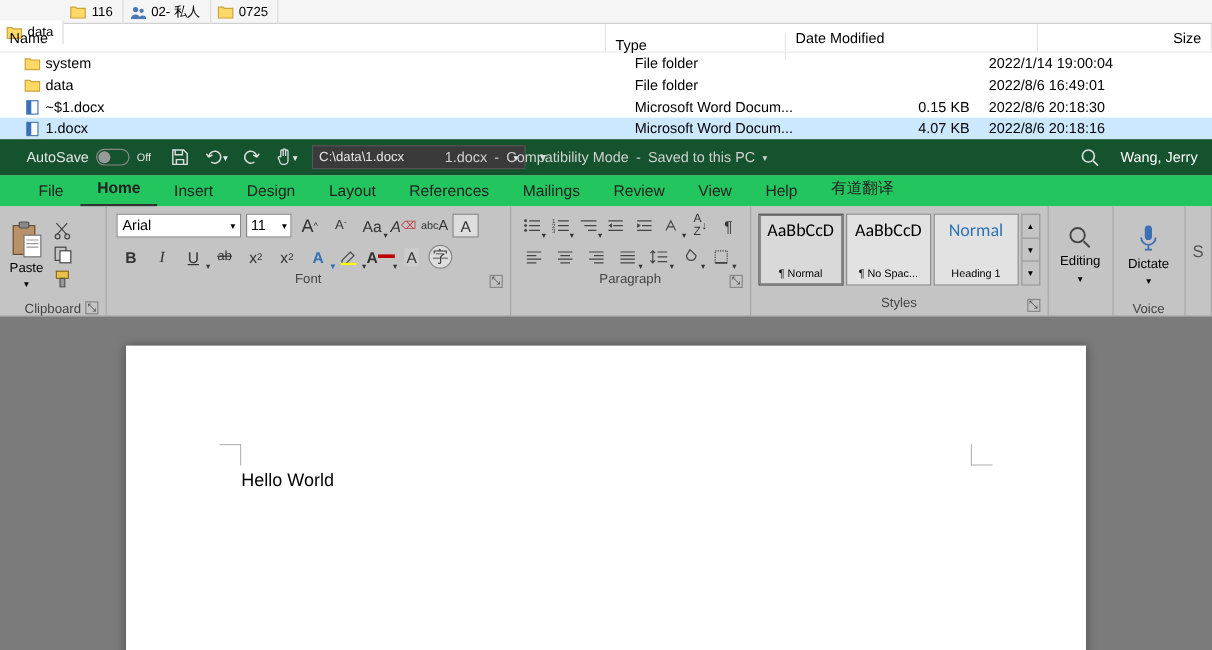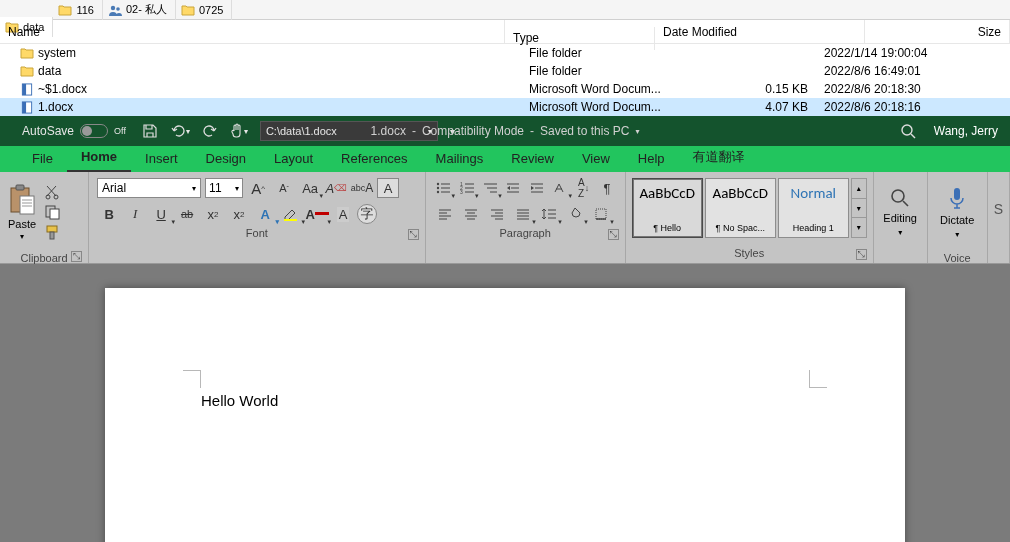--- a/index.html
+++ b/index.html
@@ -474,21 +474,21 @@
     <div class="group-label">
         <span>Paragraph</span>
         <span class="dlg-launch">⤡</span>
       </div>
   </div>
 
   <div class="group" style="width:248px">
     <div class="styles-body" id="styles-body">
         <div class="style-card active">
           <div class="style-prev">AaBbCcD</div>
-          <div>¶ Hello</div>
+          <div>¶ Normal</div>
         </div>
         <div class="style-card">
           <div class="style-prev">AaBbCcD</div>
           <div>¶ No Spac...</div>
         </div>
         <div class="style-card heading">
           <div class="style-prev">Normal</div>
           <div>Heading 1</div>
         </div>
         <div class="styles-more">

